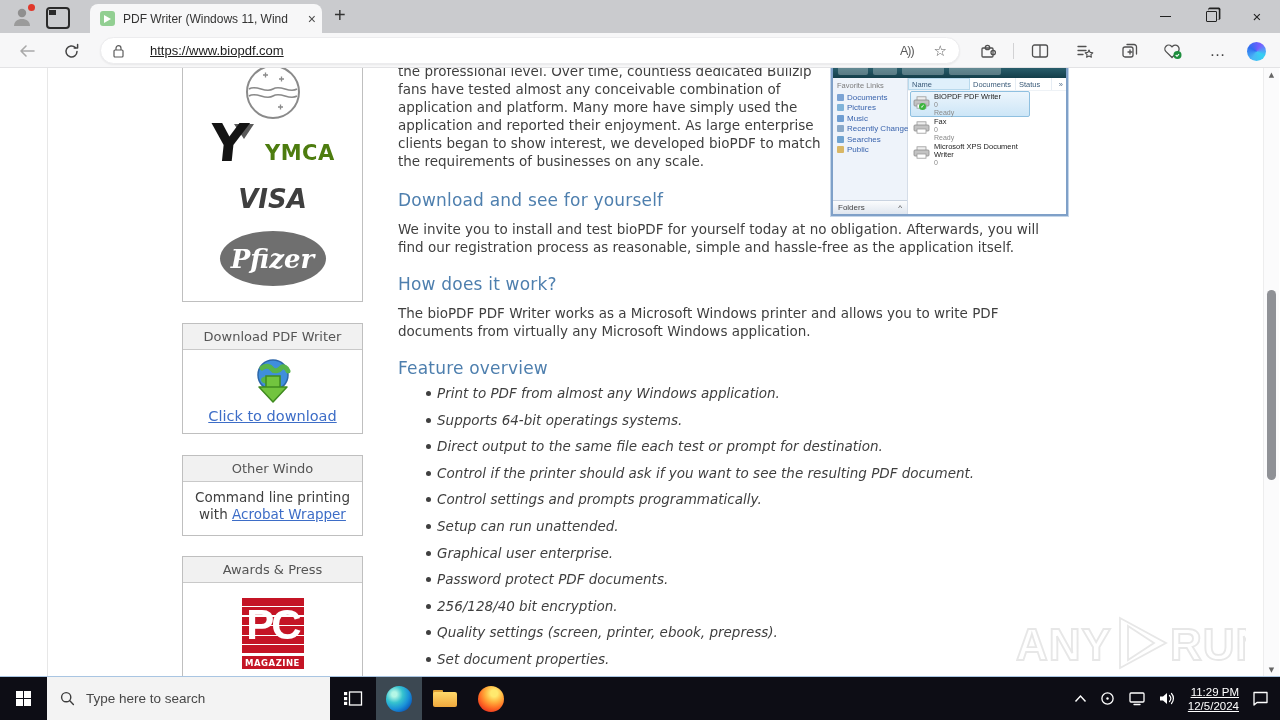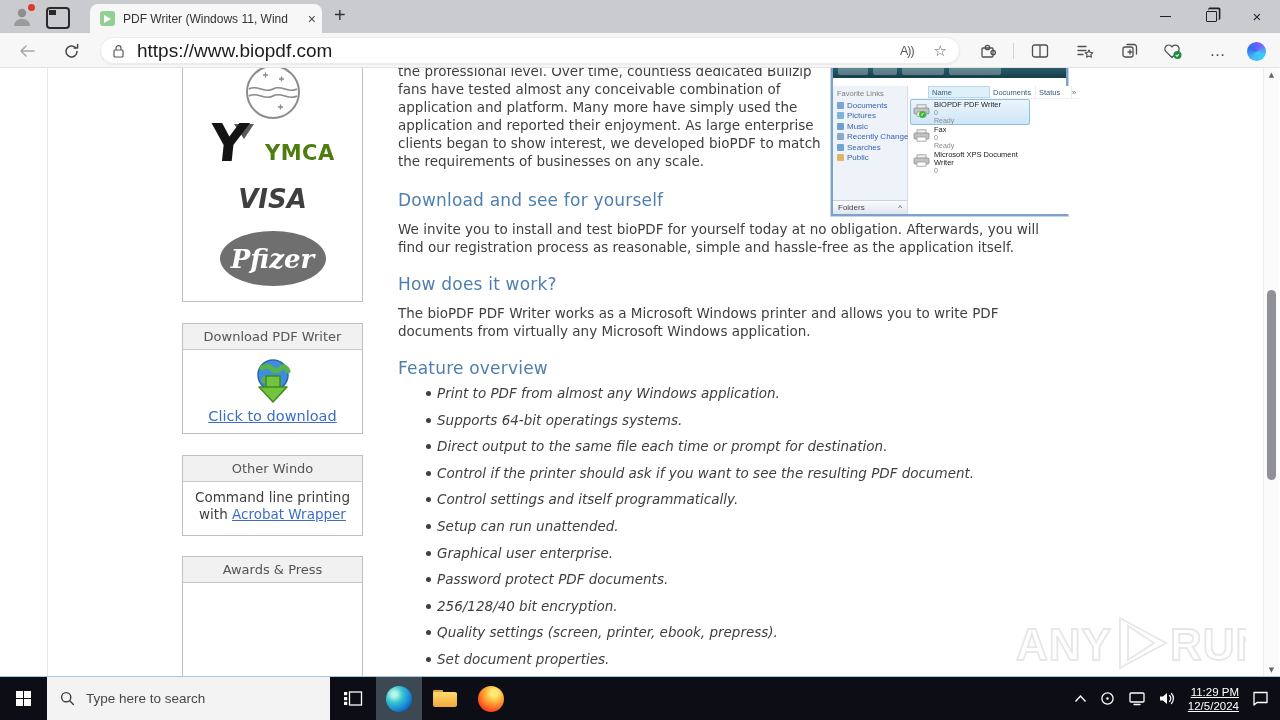--- a/index.html
+++ b/index.html
@@ -19,21 +19,21 @@
   .tab-close{margin-left:auto;font-size:14px;color:#4c4c4c;line-height:14px;}
   .newtab{position:absolute;left:334px;top:4px;font-size:20px;color:#333;font-weight:300;}
   .win-controls{position:absolute;right:0;top:0;height:33px;display:flex;}
   .wc{width:46px;height:33px;display:flex;align-items:center;justify-content:center;color:#222;}
   .wc-min-bar{width:11px;height:1.4px;background:#222;}
   .wc-restore-box{width:9px;height:9px;border:1.2px solid #222;border-radius:1px;box-shadow:2px -2px 0 -0.2px #cacbce,2.8px -2.8px 0 0.6px #222;}
   .wc-close-x{font-size:15px;}
   .toolbar{position:absolute;top:33px;left:0;width:1280px;height:35px;background:#f7f7f8;border-bottom:1px solid #e3e3e5;box-sizing:border-box;}
   .nav-ico{position:absolute;top:7px;width:22px;height:22px;display:flex;align-items:center;justify-content:center;}
   .urlbar{position:absolute;left:100px;top:4px;width:860px;height:27px;background:#fff;border:1px solid #ececee;border-radius:14px;box-shadow:0 1px 2px rgba(0,0,0,.06);display:flex;align-items:center;padding:0 12px;box-sizing:border-box;}
-  .url-text{font-size:19px;color:#1c1c1c;margin-left:13px;}
+  .url-text{font-size:13px;color:#1c1c1c;margin-left:26px;text-decoration:underline;}
   .pill-right{margin-left:auto;display:flex;align-items:center;gap:20px;}
   .readaloud{font-size:12.5px;color:#5a5a5a;letter-spacing:-1px;}
   .star{font-size:15px;color:#5a5a5a;}
   .tb-icon{position:absolute;top:8px;width:20px;height:20px;display:flex;align-items:center;justify-content:center;}
   .tb-divider{position:absolute;left:1013px;top:10px;width:1px;height:16px;background:#d2d2d4;}
   .more-dots{font-size:16px;color:#444;letter-spacing:1px;}
   .copilot{width:19px;height:19px;border-radius:50%;background:conic-gradient(from 210deg,#49b8f5,#2f6df0,#7a5cff,#35d1f2,#49b8f5);}
   
   .page{position:absolute;top:68px;left:0;width:1280px;height:609px;background:#fff;overflow:hidden;
         font-family:"DejaVu Sans",sans-serif;border-bottom:1px solid #a9c5e2;box-sizing:border-box;}
@@ -62,29 +62,29 @@
   .ptext{position:absolute;font-size:13.5px;line-height:18px;color:#3f3f3f;margin:0;}
   .phead{position:absolute;font-size:17px;font-weight:400;color:#4e7fae;margin:0;letter-spacing:0.2px;}
   .features{position:absolute;left:398px;top:316px;width:640px;list-style:none;margin:0;padding:0;}
   .features li{position:relative;padding-left:39px;margin-bottom:8.6px;font-size:13.5px;line-height:18px;color:#3f3f3f;font-style:italic;}
   .features li::before{content:"";position:absolute;left:28px;top:7px;width:5px;height:5px;border-radius:50%;background:#3f3f3f;}
   
   .dialog{position:absolute;left:831px;top:-8px;width:237px;height:156px;background:#fff;border:2px solid #7fa0c8;
           box-shadow:0 0 0 1px #c3d5e9;box-sizing:border-box;font-family:"Liberation Sans",sans-serif;}
   .dlg-toolbar{height:16px;background:linear-gradient(#35707f,#143e4a);display:flex;align-items:center;gap:5px;padding:0 5px;}
   .dlg-blob{height:9px;border-radius:2px;background:rgba(255,255,255,.28);}
-  .dlg-body{position:absolute;top:16px;left:0;right:0;bottom:0;display:flex;margin-top:8px;}
+  .dlg-body{position:absolute;top:16px;left:0;right:0;bottom:0;display:flex;}
   .dlg-left{width:74px;background:#eef3fa;border-right:1px solid #d5dde8;position:relative;}
   .fav-label{font-size:7.5px;color:#7c7c7c;padding:3px 0 2px 4px;}
   .fav-item{display:flex;align-items:center;height:10.5px;padding-left:4px;gap:3px;font-size:8px;color:#3a64ad;white-space:nowrap;}
   .fav-ico{width:7px;height:7px;border-radius:1px;flex:0 0 auto;}
   .folders-bar{position:absolute;bottom:0;left:0;right:0;height:13px;background:linear-gradient(#fbfcfd,#dfe6ef);border-top:1px solid #c9d3e0;
                font-size:8px;color:#444;display:flex;align-items:center;justify-content:space-between;padding:0 5px;}
   .dlg-right{flex:1;position:relative;background:#fff;}
-  .col-row{height:12px;display:flex;align-items:stretch;font-size:7.5px;color:#3a5a78;border-bottom:1px solid #eef2f6;padding-left:20px;}
+  .col-row{height:12px;display:flex;align-items:stretch;font-size:7.5px;color:#3a5a78;border-bottom:1px solid #eef2f6;}
   .colc{display:flex;align-items:center;padding-left:3px;border-right:1px solid #e6edf4;box-sizing:border-box;}
   .col-name{width:62px;background:#dff0fb;border:1px solid #b8d9ec;}
   .col-doc{width:46px;}
   .col-status{width:36px;}
   .col-more{margin-left:auto;padding-right:3px;display:flex;align-items:center;color:#55708c;}
   .prow{position:relative;height:25px;padding:2px 0 0 26px;box-sizing:border-box;}
   .prow-sel{position:absolute;left:2px;top:0;width:118px;height:24px;background:linear-gradient(#ecf5fc,#cde6f7);border:1px solid #8fc0e0;border-radius:2px;}
   .p-ico{position:absolute;left:5px;top:4px;}
   .p-check{position:absolute;left:11px;top:12px;width:7px;height:7px;border-radius:50%;background:#3db53d;color:#fff;font-size:5px;line-height:7px;text-align:center;font-weight:bold;}
   .pname{position:relative;font-size:7.5px;line-height:8px;color:#222;width:96px;}
@@ -250,34 +250,39 @@
     <div class="sbox" style="top:387px;height:81px">
       <div class="sbox-header">Other Windo</div>
       <div class="ot-body">
         <span>Command line printing</span><br>
         <span>with </span><a class="link" href="#">Acrobat Wrapper</a>
       </div>
     </div>
 
     <div class="sbox" style="top:488px;height:130px">
       <div class="sbox-header">Awards &amp; Press</div>
+      <div class="pcmag">
+        <div class="pcmag-stripes"></div>
+        <div class="pcmag-pc">PC</div>
+        <div class="pcmag-mag">MAGAZINE</div>
+      </div>
     </div>
 
     <p class="ptext" style="left:398px;top:-6px;width:434px">the professional level. Over time, countless dedicated Bullzip fans have tested almost any conceivable combination of application and platform. Many more have simply used the application and reported their enjoyment. As large enterprise clients began to show interest, we developed bioPDF to match the requirements of businesses on any scale.</p>
     <h2 class="phead" style="left:398px;top:122px">Download and see for yourself</h2>
     <p class="ptext" style="left:398px;top:152px;width:642px">We invite you to install and test bioPDF for yourself today at no obligation. Afterwards, you will find our registration process as reasonable, simple and hassle-free as the application itself.</p>
     <h2 class="phead" style="left:398px;top:206px">How does it work?</h2>
     <p class="ptext" style="left:398px;top:236px;width:660px">The bioPDF PDF Writer works as a Microsoft Windows printer and allows you to write PDF documents from virtually any Microsoft Windows application.</p>
     <h2 class="phead" style="left:398px;top:290px">Feature overview</h2>
     <ul class="features">
       <li>Print to PDF from almost any Windows application.</li>
       <li>Supports 64-bit operatings systems.</li>
-      <li>Direct output to the same file each time or prompt for destination.</li>
+      <li>Direct output to the same file each test or prompt for destination.</li>
       <li>Control if the printer should ask if you want to see the resulting PDF document.</li>
-      <li>Control settings and itself programmatically.</li>
+      <li>Control settings and prompts programmatically.</li>
       <li>Setup can run unattended.</li>
       <li>Graphical user enterprise.</li>
       <li>Password protect PDF documents.</li>
       <li>256/128/40 bit encryption.</li>
       <li>Quality settings (screen, printer, ebook, prepress).</li>
       <li>Set document properties.</li>
     </ul>
 
     <div class="dialog">
       <div class="dlg-toolbar">

